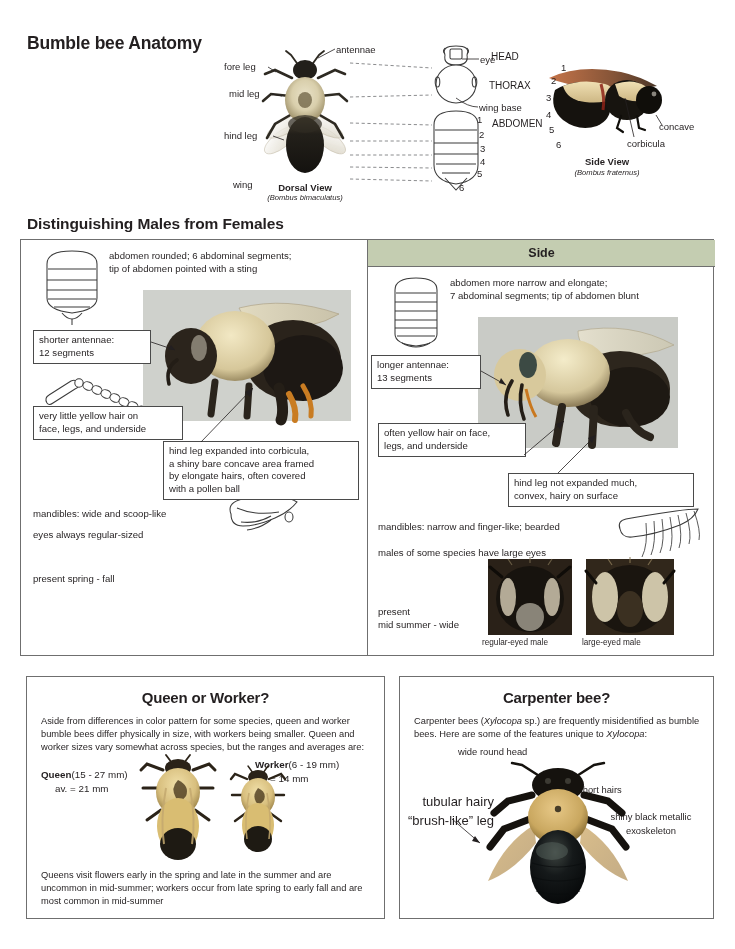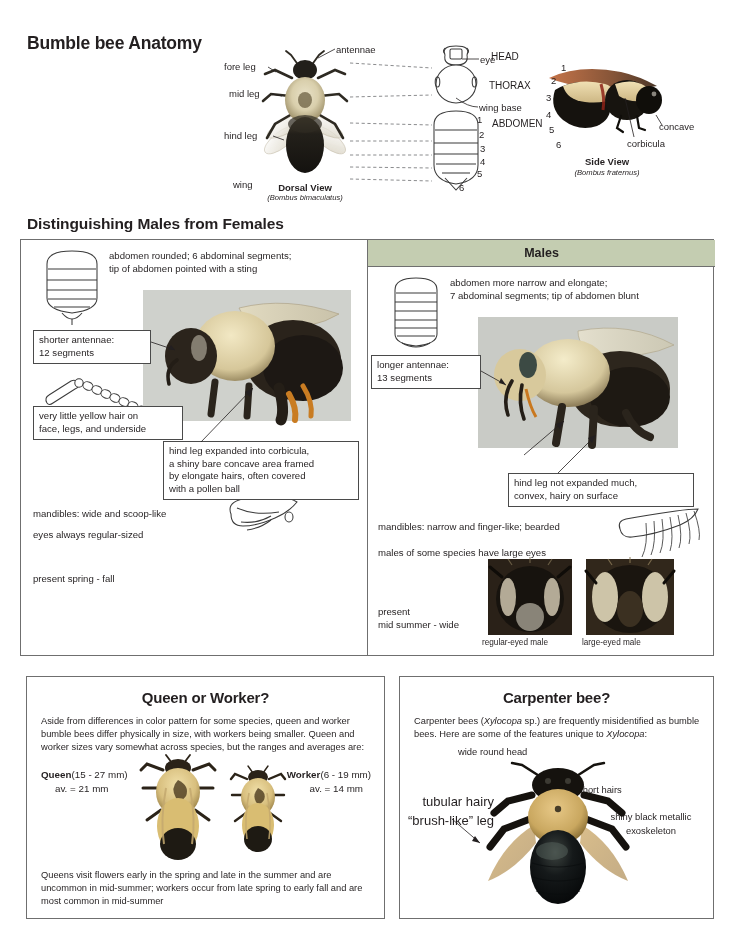--- a/index.html
+++ b/index.html
@@ -370,21 +370,21 @@
           <path class="out" d="M8,22 q-4,-10 8,-14 q16,-6 36,-4 q16,2 22,6 q-8,10 -22,16 q-18,8 -32,8 q-12,0 -12,-12 z"></path>
           <path class="out-nf" d="M14,16 q18,8 42,4"></path>
           <path class="out-nf" d="M18,30 q16,2 30,-6"></path>
           <path class="out-nf" d="M24,38 q14,-2 24,-10"></path>
           <ellipse class="out-nf" cx="66" cy="25" rx="4" ry="5"></ellipse>
         </svg>
       </div>
     </div>
 
     <div class="mf-col">
-      <div class="mf-head male">Males</div>
+      <div class="mf-head male">Side</div>
 
       <div class="mf-body">
 
         <svg class="abs" style="left:22px;top:9px;" width="52" height="76" viewBox="0 0 52 76">
           <path class="out" d="M26,2 q-21,0 -21,12 l0,44 q0,10 21,12 q21,-2 21,-12 l0,-44 q0,-12 -21,-12 z"></path>
           <path class="out-nf" d="M6,17 L46,17"></path>
           <path class="out-nf" d="M5,26 L47,26"></path>
           <path class="out-nf" d="M5,35 L47,35"></path>
           <path class="out-nf" d="M5,44 L47,44"></path>
           <path class="out-nf" d="M5,52 L47,52"></path>
@@ -426,20 +426,22 @@
           </g>
         </svg>
 
         <div class="callout" style="left:3px;top:88px;width:110px;white-space:pre-line;">longer antennae:
 13 segments</div>
         <svg class="abs" style="left:112px;top:98px;z-index:7;" width="36" height="28">
           <path class="ln" d="M1,6 L26,20" stroke-width="1.1"></path>
           <path d="M26,20 L19,18 L21,13 z" fill="#231f20"></path>
         </svg>
 
+        <div class="callout" style="left:10px;top:156px;width:148px;white-space:pre-line;">often yellow hair on face,
+legs, and underside</div>
         <svg class="abs" style="left:152px;top:150px;z-index:7;" width="52" height="42">
           <path class="ln" d="M4,38 L44,4" stroke-width="1.1"></path>
           <path d="M44,4 L36,7 L40,12 z" fill="#231f20"></path>
         </svg>
 
         <div class="callout" style="left:140px;top:206px;width:186px;white-space:pre-line;">hind leg not expanded much,
 convex, hairy on surface</div>
         <svg class="abs" style="left:186px;top:164px;z-index:7;" width="50" height="46">
           <path class="ln" d="M4,42 L42,4" stroke-width="1.1"></path>
           <path d="M42,4 L34,7 L38,12 z" fill="#231f20"></path>
@@ -506,21 +508,21 @@
 
     <div class="panel-title" style="top:12px;">Queen or Worker?</div>
 
     <div class="panel-p" style="left:14px;top:38px;width:332px;text-align:left;">Aside from differences in color pattern for some species, queen and worker bumble bees differ physically in size, with workers being smaller.  Queen and worker sizes vary somewhat across species, but the ranges and averages are:</div>
 
     <div class="qw-label" style="left:14px;top:91px;">
       <b>Queen</b><span>(15 - 27 mm)</span>
       <div style="padding-left:14px;">av. = 21 mm</div>
     </div>
 
-    <div class="qw-label" style="left:228px;top:91px;text-align:right;width:116px;">
+    <div class="qw-label" style="left:228px;top:81px;width:116px;">
       <b>Worker</b><span>(6 - 19 mm)</span>
       <div style="padding-right:8px;">av. = 14 mm</div>
     </div>
 
     <svg class="abs" style="left:112px;top:77px;" width="78" height="110" viewBox="0 0 78 110">
       <defs>
         <radialGradient id="qth" cx="48%" cy="35%" r="65%">
           <stop offset="0%" stop-color="#f0dfa8"></stop>
           <stop offset="65%" stop-color="#d8bf7e"></stop>
           <stop offset="100%" stop-color="#9a8147"></stop>

